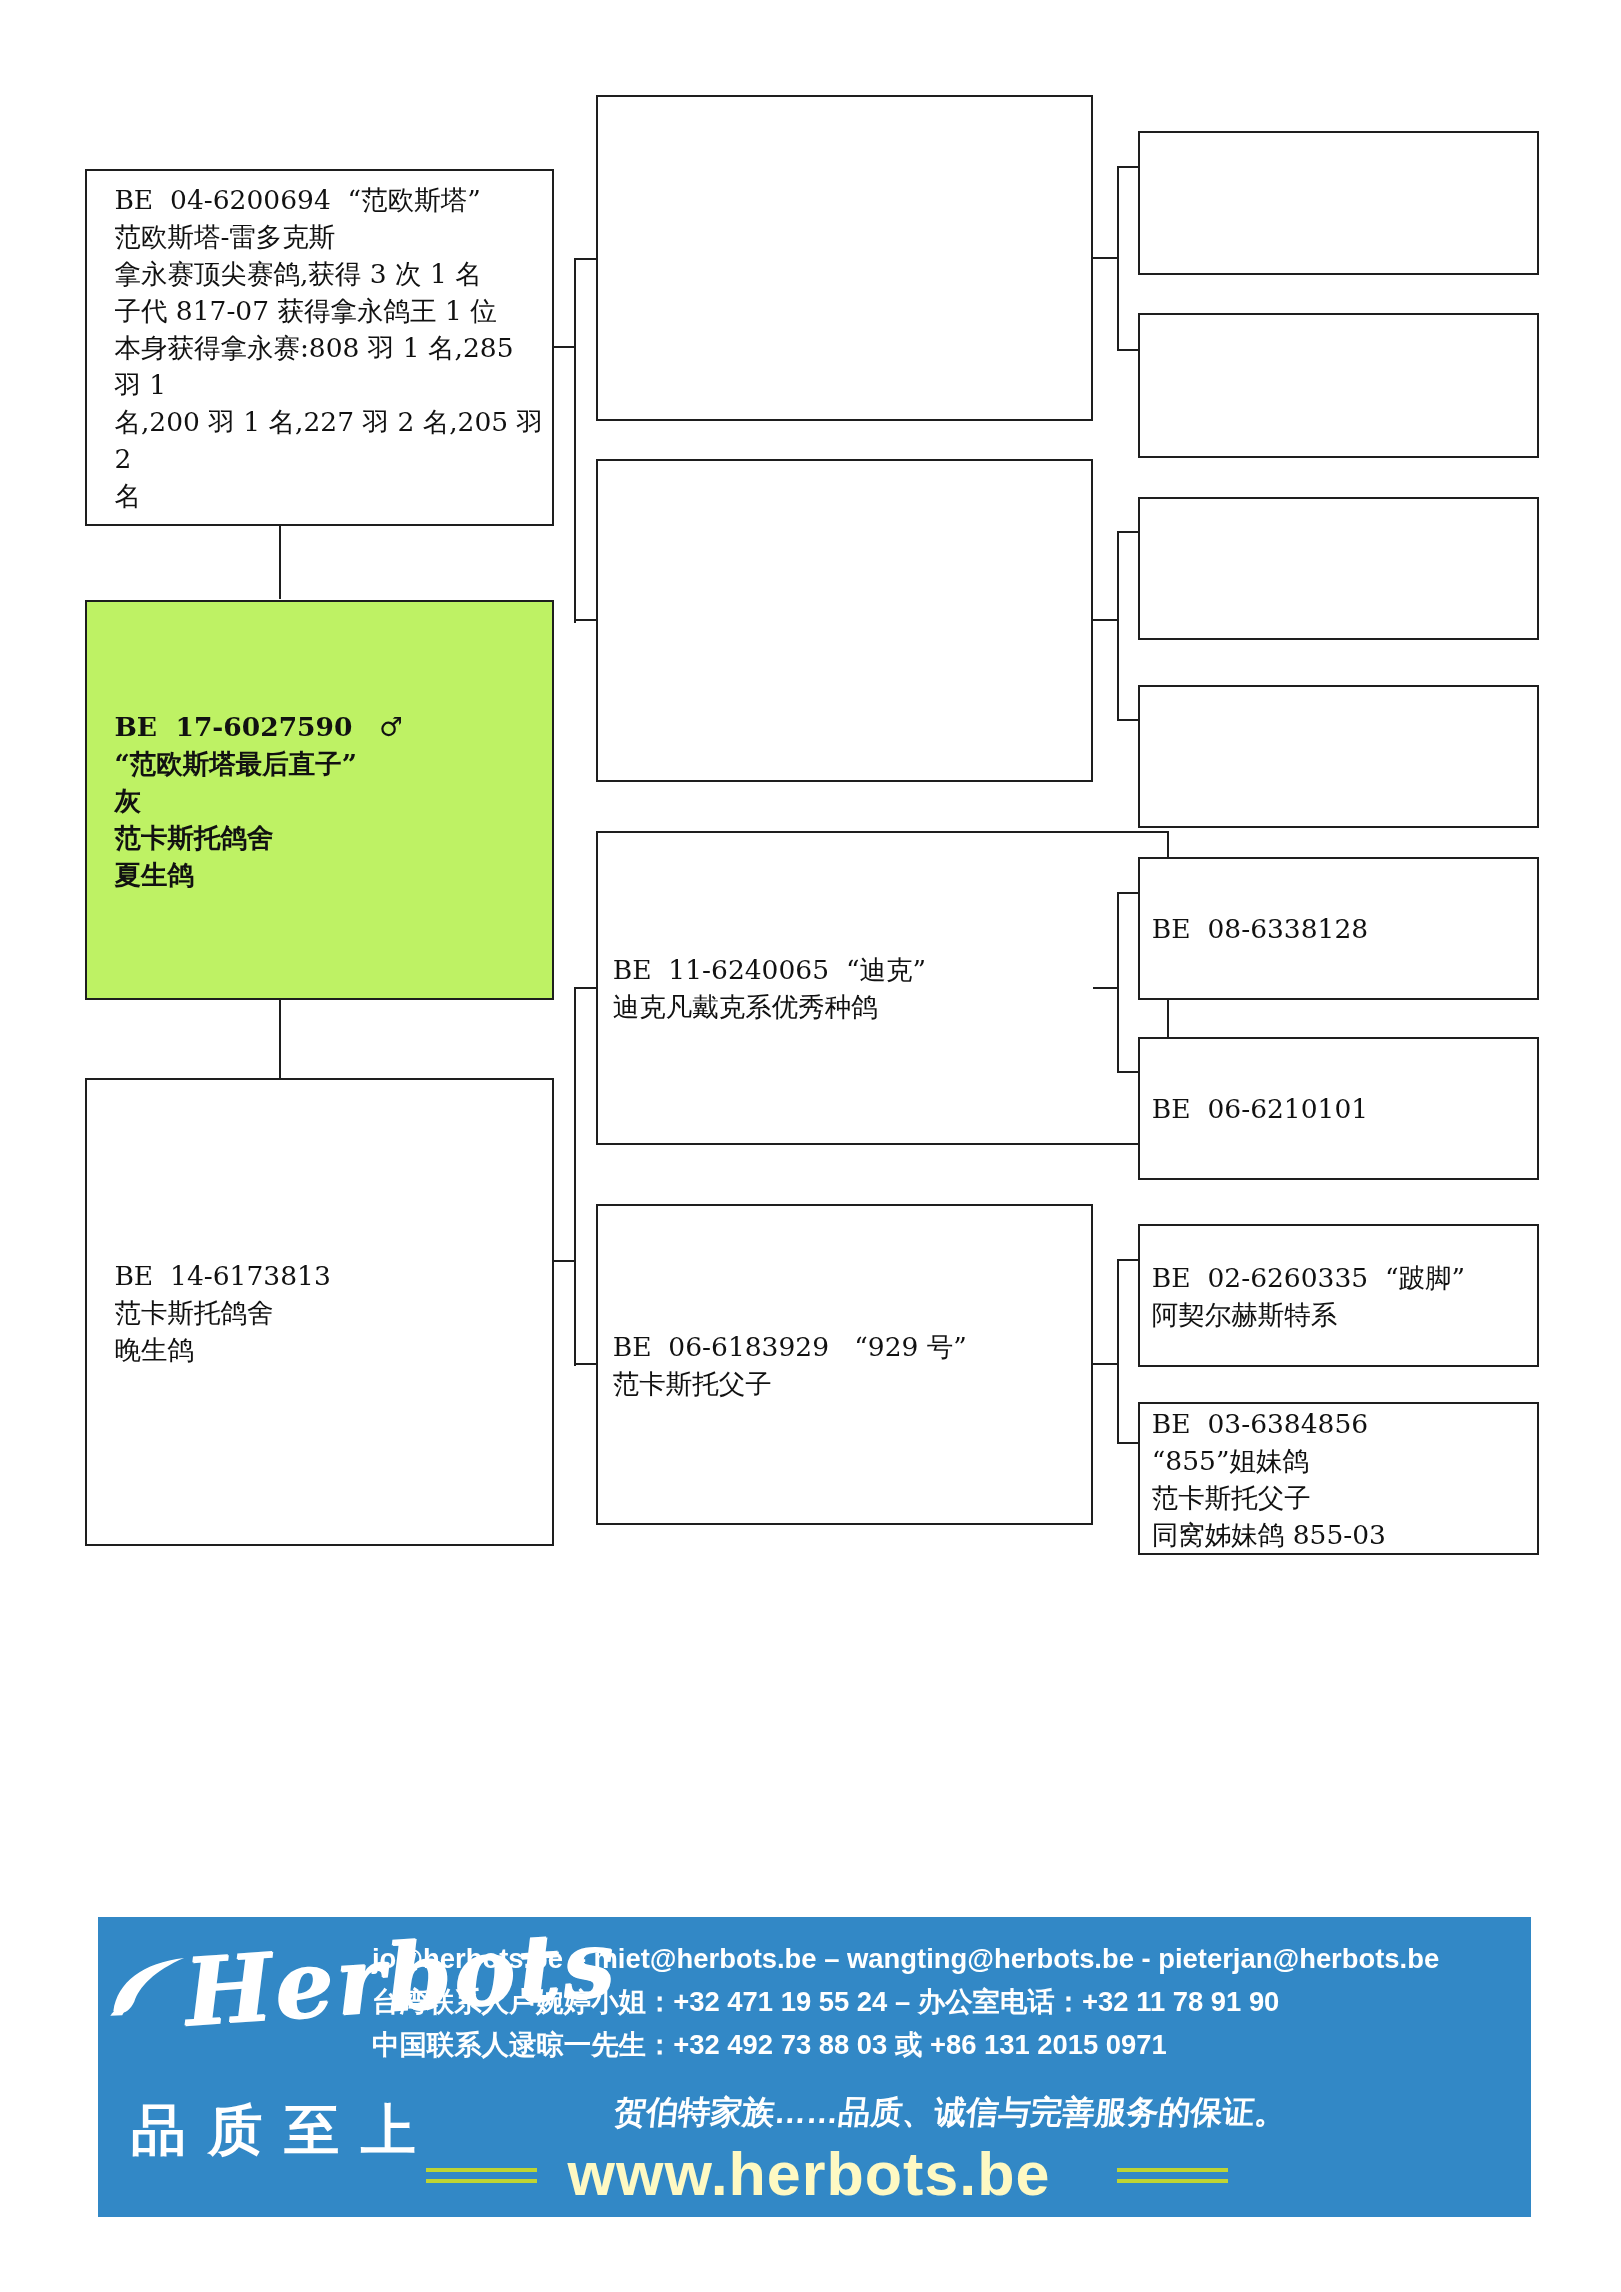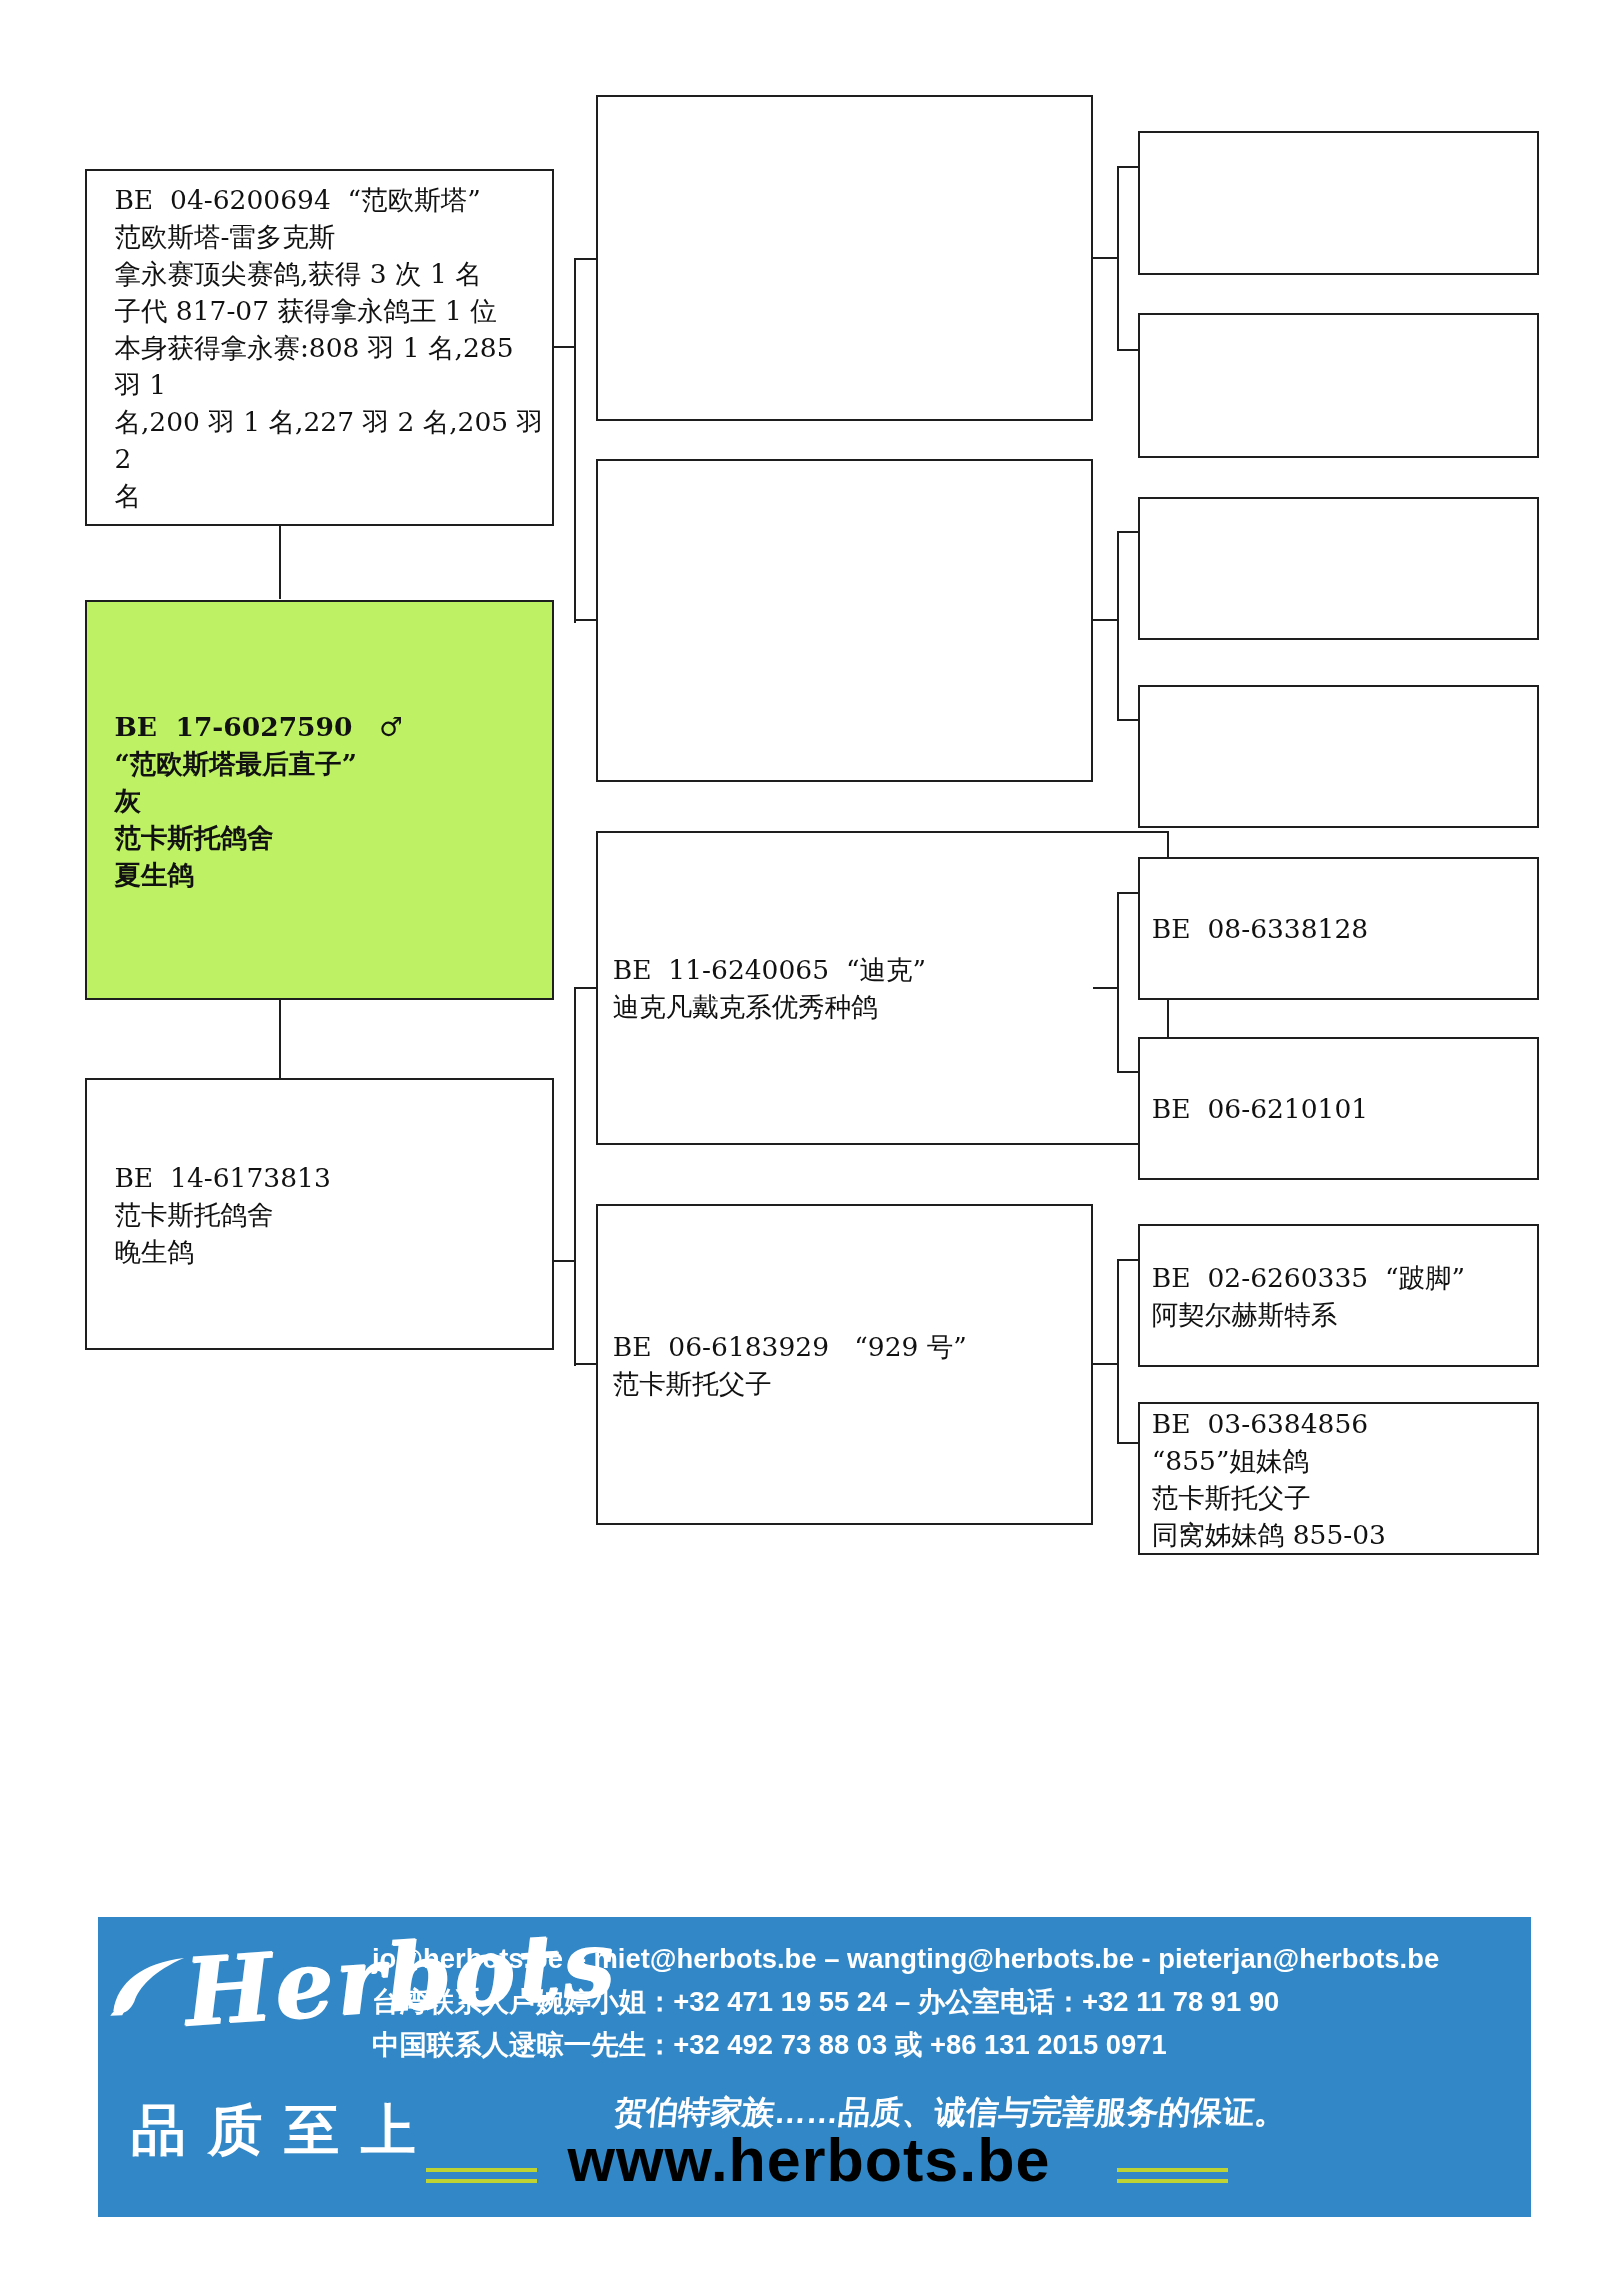--- a/index.html
+++ b/index.html
@@ -20,37 +20,37 @@
   .brand{position:absolute;left:86px;top:5.9px;color:#ffffff;font-family:"DejaVu Serif","Liberation Serif",serif;
          font-style:italic;font-weight:bold;font-size:93px;transform:rotate(-4deg);letter-spacing:2px;
          text-shadow:1px 1px 0 #ffffff;}
   .feather{position:absolute;left:5.9px;top:41px;transform:rotate(-12deg);}
   .brand-sub{position:absolute;left:33px;top:141px;color:#ffffff;font-weight:bold;font-size:55px;
              letter-spacing:21.6px;font-family:"DejaVu Sans","Liberation Sans",sans-serif;margin-top:36px;}
   .contact{position:absolute;left:274px;top:19.6px;width:1153px;color:#ffffff;
            font-weight:bold;font-size:27.4px;line-height:43px;}
   .tagline{position:absolute;left:274px;top:174px;width:1157px;text-align:center;color:#ffffff;
            font-weight:bold;font-size:32px;transform:skewX(-6deg);}
-  .website{position:absolute;left:417px;top:208px;width:588px;text-align:center;color:#000000;
+  .website{position:absolute;left:417px;top:222px;width:588px;text-align:center;color:#fef9c3;
            font-weight:bold;font-size:61px;letter-spacing:1px;}
   .rule{position:absolute;top:251px;width:111px;height:14.7px;box-sizing:border-box;
         border-top:4.9px solid #bfd433;border-bottom:4.9px solid #bfd433;}
   .rule.left{left:328px;}
   .rule.right{left:1019px;}
 </style>
 </head>
 <body>
 
 <div class="canvas">
 
   <div class="pbox" style="left:85px;top:169px;width:469px;height:357px"><div>BE  04-6200694  “范欧斯塔”</div><div>范欧斯塔-雷多克斯</div><div>拿永赛顶尖赛鸽,获得 3 次 1 名</div><div>子代 817-07 获得拿永鸽王 1 位</div><div>本身获得拿永赛:808 羽 1 名,285 羽 1</div><div>名,200 羽 1 名,227 羽 2 名,205 羽 2</div><div>名</div></div>
 
   <div class="pbox highlight" style="left:85px;top:600px;width:469px;height:400px"><div>BE  17-6027590　♂</div><div>“范欧斯塔最后直子”</div><div>灰</div><div>范卡斯托鸽舍</div><div>夏生鸽</div></div>
 
-  <div class="pbox" style="left:85px;top:1078px;width:469px;height:272px"><div>BE  14-6173813</div><div>范卡斯托鸽舍</div><div>晚生鸽</div></div>
+  <div class="pbox" style="left:85px;top:1078px;width:469px;height:468px"><div>BE  14-6173813</div><div>范卡斯托鸽舍</div><div>晚生鸽</div></div>
 
   <div class="pbox mid" style="left:596px;top:95px;width:497px;height:326px"></div>
 
   <div class="pbox mid" style="left:596px;top:459px;width:497px;height:323px"></div>
 
   <div class="pbox mid" style="left:596px;top:831px;width:573px;height:314px"><div>BE  11-6240065  “迪克”</div><div>迪克凡戴克系优秀种鸽</div></div>
 
   <div class="pbox mid" style="left:596px;top:1204px;width:497px;height:321px"><div>BE  06-6183929   “929 号”</div><div>范卡斯托父子</div></div>
 
   <div class="pbox right" style="left:1138px;top:95px;width:401px;height:144px"></div>

